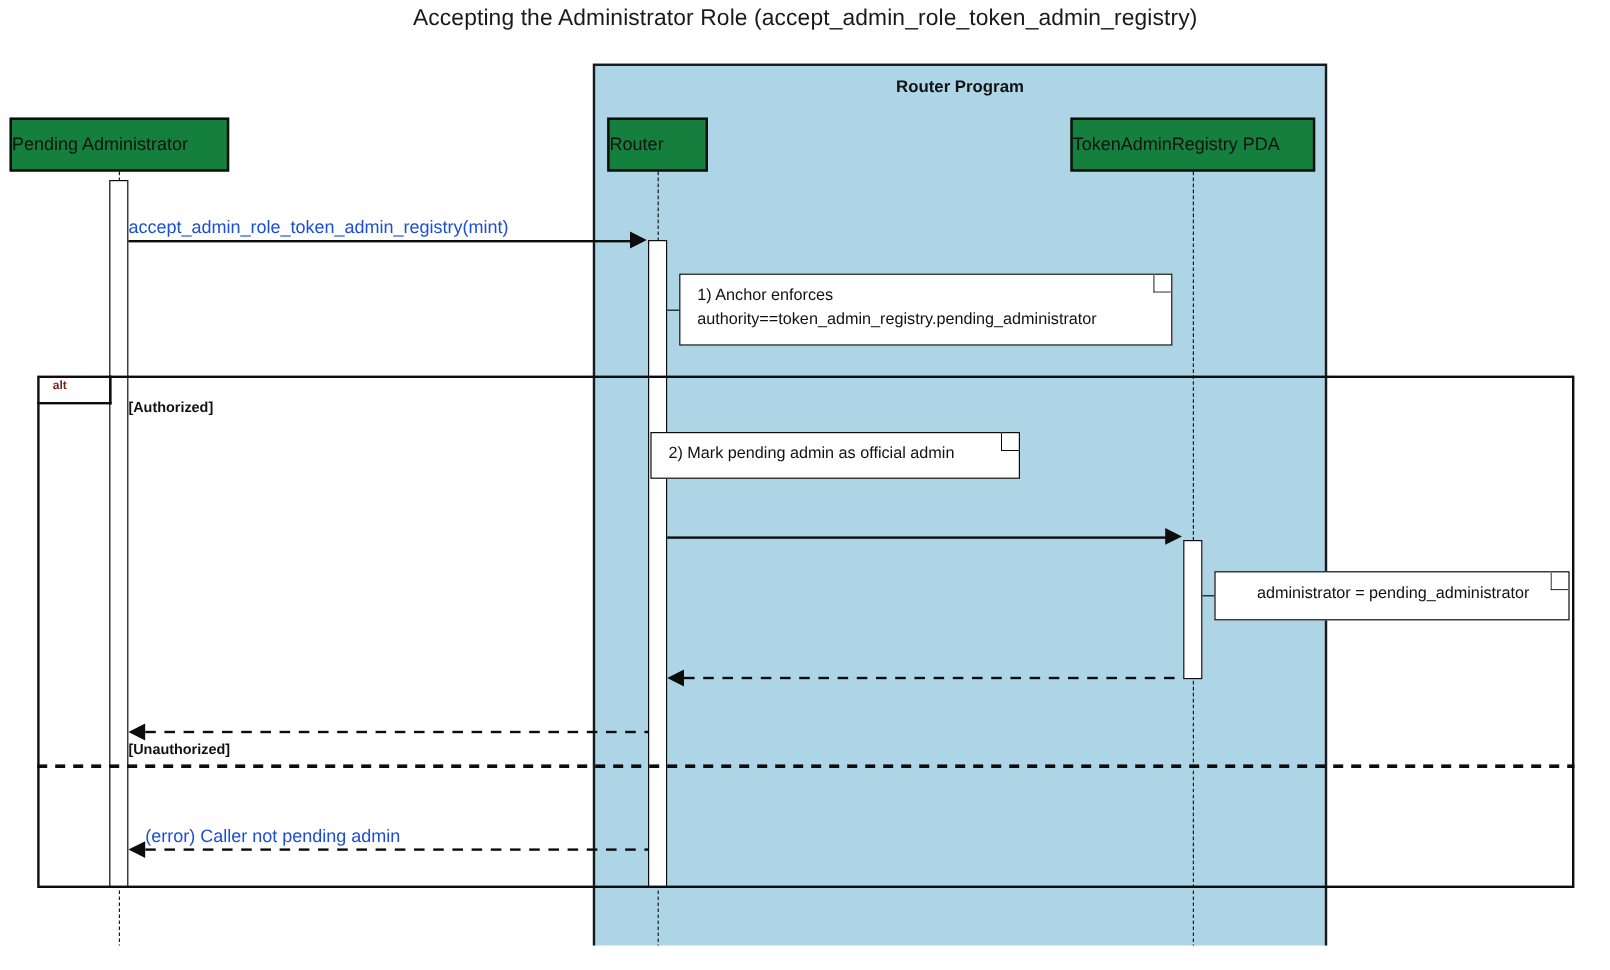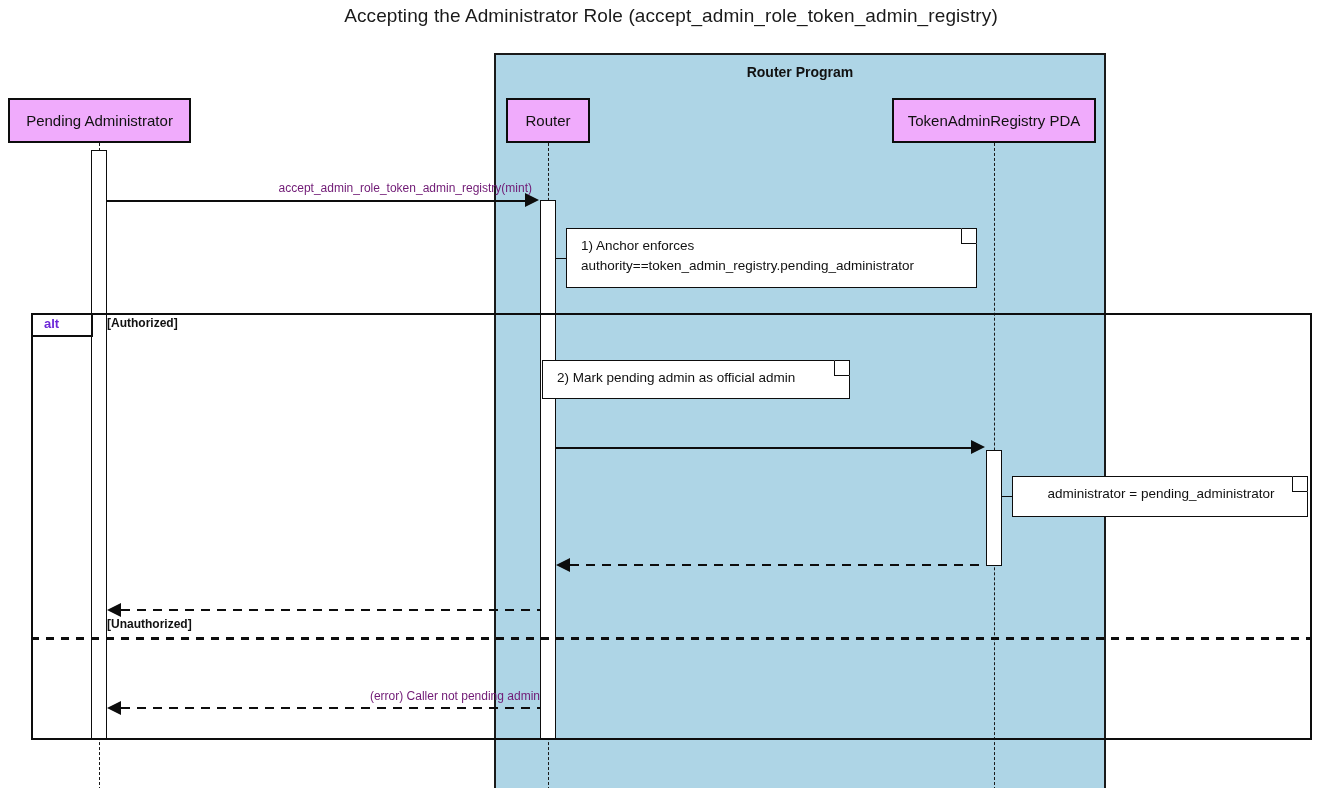--- a/index.html
+++ b/index.html
@@ -13,22 +13,22 @@
 
   
   .groupbox{position:absolute;background:#aed5e6;border:2px solid #1a1a1a;box-sizing:border-box;}
   .group-title{
     position:absolute;width:100%;text-align:center;top:9px;left:0;
     font-size:14px;font-weight:bold;color:#111;
   }
 
   
   .participant{
-    position:absolute;background:#f0abfc;border:2.5px solid #0d0d0d;box-sizing:border-box;
-    display:flex;align-items:center;justify-content:center;
+    position:absolute;background:#15803d;border:2.5px solid #0d0d0d;box-sizing:border-box;
+    display:flex;align-items:center;
     font-size:15px;color:#111;
   }
 
   
   .lifeline{
     position:absolute;width:0;border-left:1.8px dashed #1a1a1a;
   }
 
   
   .activation{
@@ -44,21 +44,21 @@
     position:absolute;width:0;height:0;
     border-top:7px solid transparent;border-bottom:7px solid transparent;
     border-left:14px solid #0d0d0d;
   }
   .arrowhead-l{
     position:absolute;width:0;height:0;
     border-top:7px solid transparent;border-bottom:7px solid transparent;
     border-right:14px solid #0d0d0d;
   }
   .msg-label{
-    position:absolute;font-size:12px;color:#701a75;white-space:nowrap;text-align:right;
+    position:absolute;font-size:15px;color:#1d4ed8;white-space:nowrap;text-align:left;
   }
 
   
   .note{
     position:absolute;background:#ffffff;border:1.8px solid #0d0d0d;box-sizing:border-box;
     font-size:13.5px;color:#111;line-height:1.45;
     padding:7px 12px 7px 14px;
   }
   .note .fold{
     position:absolute;right:-1px;top:-1px;width:15px;height:15px;
@@ -70,21 +70,21 @@
   .note-stub{position:absolute;height:0;border-top:1.8px solid #0d0d0d;}
 
   
   .frame{position:absolute;border:2.5px solid #0d0d0d;box-sizing:border-box;background:transparent;}
   .frame-tab{
     position:absolute;box-sizing:border-box;
     border-right:2.5px solid #0d0d0d;border-bottom:2.5px solid #0d0d0d;
     background:transparent;
   }
   .frame-tab-label{
-    position:absolute;font-size:13px;font-weight:bold;color:#6d28d9;
+    position:absolute;font-size:10px;font-weight:bold;color:#7f1d1d;
   }
   .guard{position:absolute;font-size:12px;font-weight:bold;color:#111;white-space:nowrap;}
   .divider{
     position:absolute;height:3px;
     background-image:linear-gradient(to right,#0d0d0d 0 8px,transparent 8px 15px);
     background-size:15px 3px;background-repeat:repeat-x;
   }
 </style>
 </head>
 <body>
@@ -124,21 +124,21 @@
   <div class="note-stub" style="left:556px;top:258px;width:12px;"></div>
   <div class="note" style="left:566px;top:228px;width:411px;height:60px;">
     <div>1) Anchor enforces</div>
     <div>authority==token_admin_registry.pending_administrator</div>
     <span class="fold"></span>
   </div>
 
   <div class="frame" style="left:31px;top:313px;width:1281px;height:427px;"></div>
   <div class="frame-tab" style="left:31px;top:313px;width:62px;height:24px;"></div>
   <div class="frame-tab-label" style="left:44px;top:316px;">alt</div>
-  <div class="guard" style="left:107px;top:316px;">[Authorized]</div>
+  <div class="guard" style="left:107px;top:332px;">[Authorized]</div>
 
   <div class="note-stub" style="left:556px;top:379px;width:12px;"></div>
   <div class="note" style="left:542px;top:360px;width:308px;height:39px;">
     <div>2) Mark pending admin as official admin</div>
     <span class="fold"></span>
   </div>
 
   <div class="msg-line msg-solid" style="left:556px;top:447px;width:416px;"></div>
   <div class="arrowhead-r" style="left:971px;top:440px;"></div>
 

